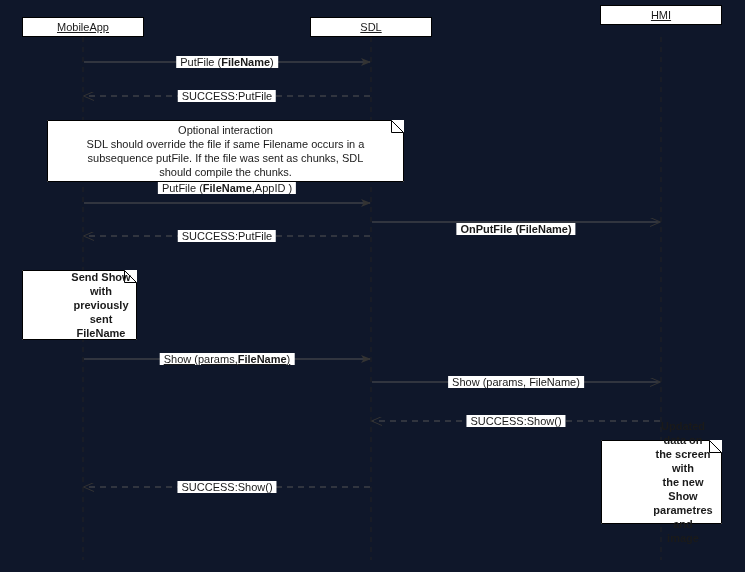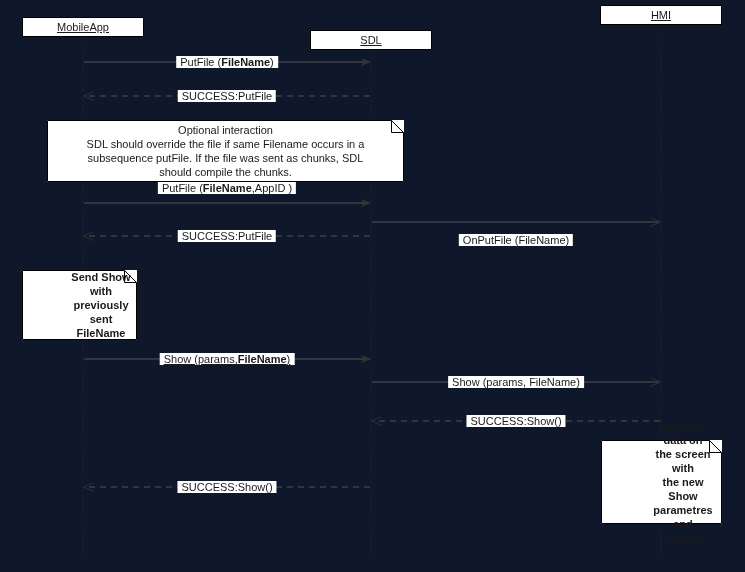--- a/index.html
+++ b/index.html
@@ -112,21 +112,21 @@
         <line x1="372" x2="660" y1="382" y2="382" stroke="#555555" stroke-width="1.1" marker-end="url(#ah-open-r)"></line>
         <line x1="660" x2="372" y1="421" y2="421" stroke="#555555" stroke-width="1.1" stroke-dasharray="6,5" marker-end="url(#ah-open-l)"></line>
         <line x1="370" x2="84" y1="487" y2="487" stroke="#555555" stroke-width="1.1" stroke-dasharray="6,5" marker-end="url(#ah-open-l)"></line>
       </g>
   </svg>
 
   <div id="lifeline-boxes">
       <div class="lifeline-box" style="left: 22px; top: 17px;">
         <span class="lifeline-label">MobileApp</span>
       </div>
-      <div class="lifeline-box" style="left: 310px; top: 30px;">
+      <div class="lifeline-box" style="left: 310px; top: 17px;">
         <span class="lifeline-label">SDL</span>
       </div>
       <div class="lifeline-box" style="left: 600px; top: 5px;">
         <span class="lifeline-label">HMI</span>
       </div>
     </div>
 
   <div id="notes">
       <div class="note" style="left: 47px; top: 120px; width: 357px; height: 62px;">
         <svg class="note-svg" width="357" height="62">
@@ -164,21 +164,21 @@
 parametres and
 image</span>
         </div>
       </div>
     </div>
 
   <div id="labels">
       <div class="msg-label" style="left: 227px; top: 62px;">PutFile (<b>FileName</b>)</div>
       <div class="msg-label" style="left: 227px; top: 96px;">SUCCESS:PutFile</div>
       <div class="msg-label" style="left: 227px; top: 188px;">PutFile (<b>FileName</b>,AppID )</div>
-      <div class="msg-label" style="left: 516px; top: 240px;">OnPutFile (FileName)</div>
+      <div class="msg-label" style="left: 516px; top: 229px; font-weight: bold;">OnPutFile (FileName)</div>
       <div class="msg-label" style="left: 227px; top: 236px;">SUCCESS:PutFile</div>
       <div class="msg-label" style="left: 227px; top: 359px; text-decoration: underline;">Show (params,<b>FileName</b>)</div>
       <div class="msg-label" style="left: 516px; top: 382px;">Show (params, FileName)</div>
       <div class="msg-label" style="left: 516px; top: 421px;">SUCCESS:Show()</div>
       <div class="msg-label" style="left: 227px; top: 487px;">SUCCESS:Show()</div>
     </div>
 
 </div>
 
 </body></html>

